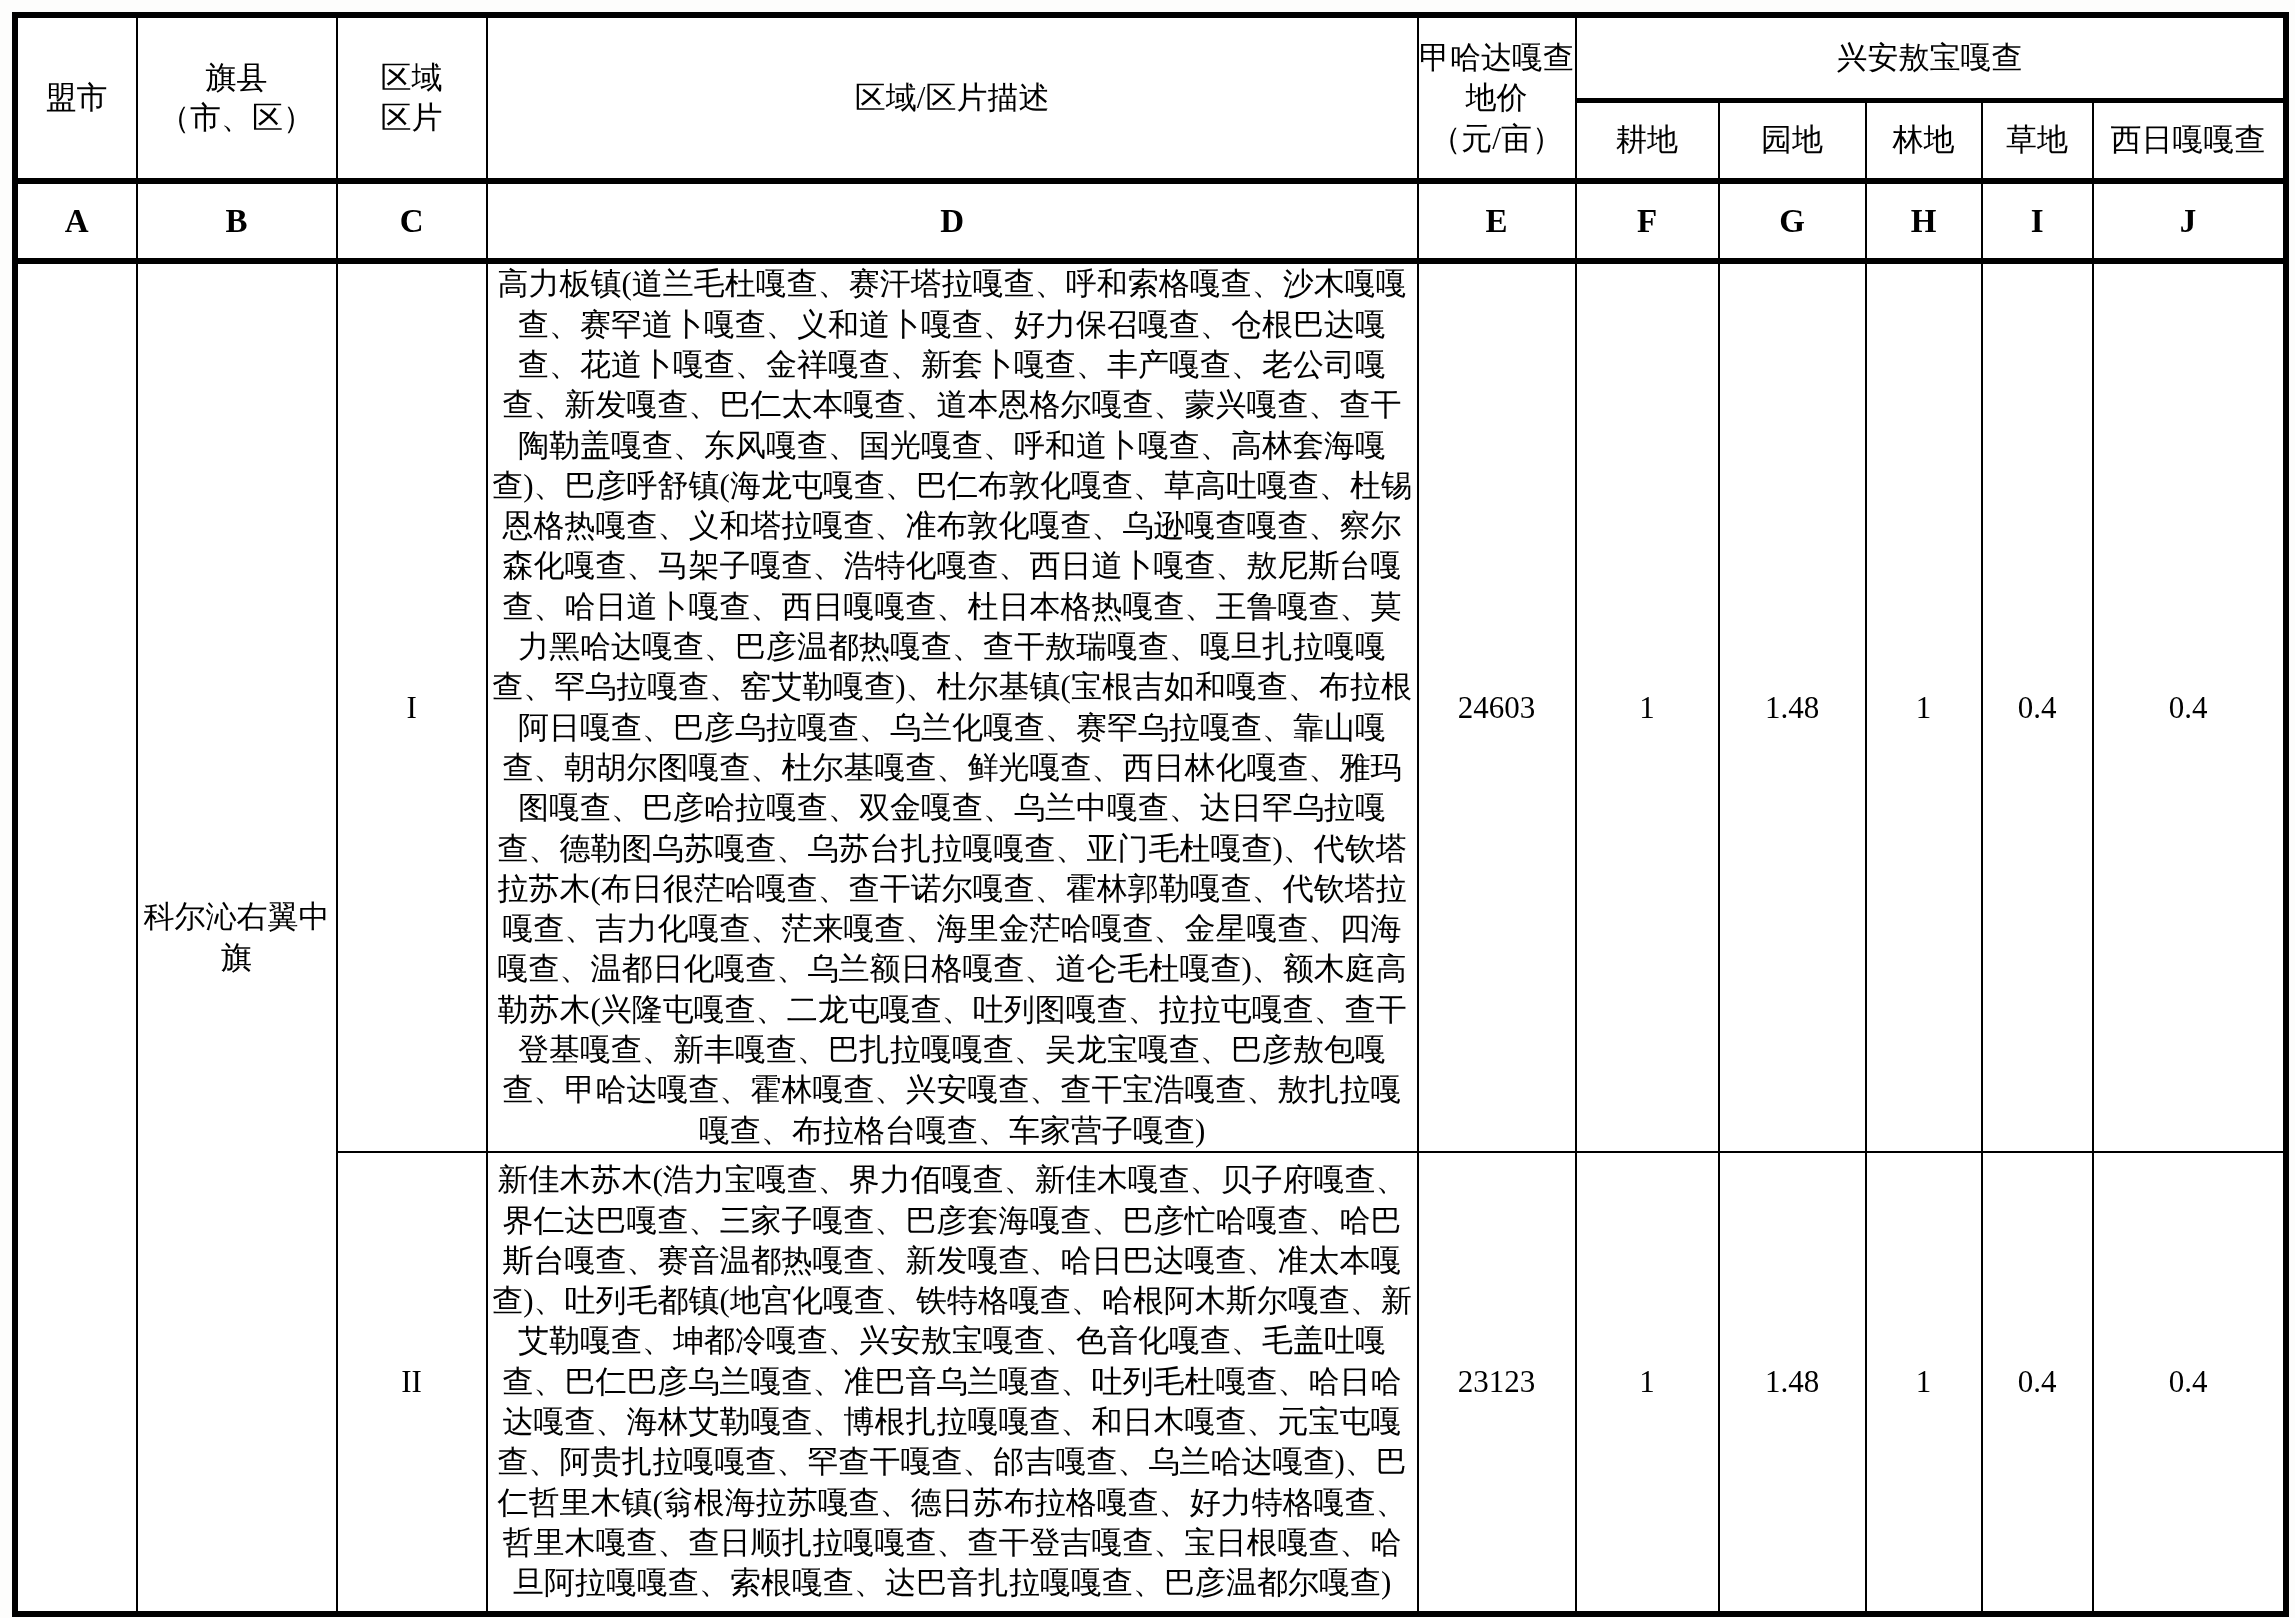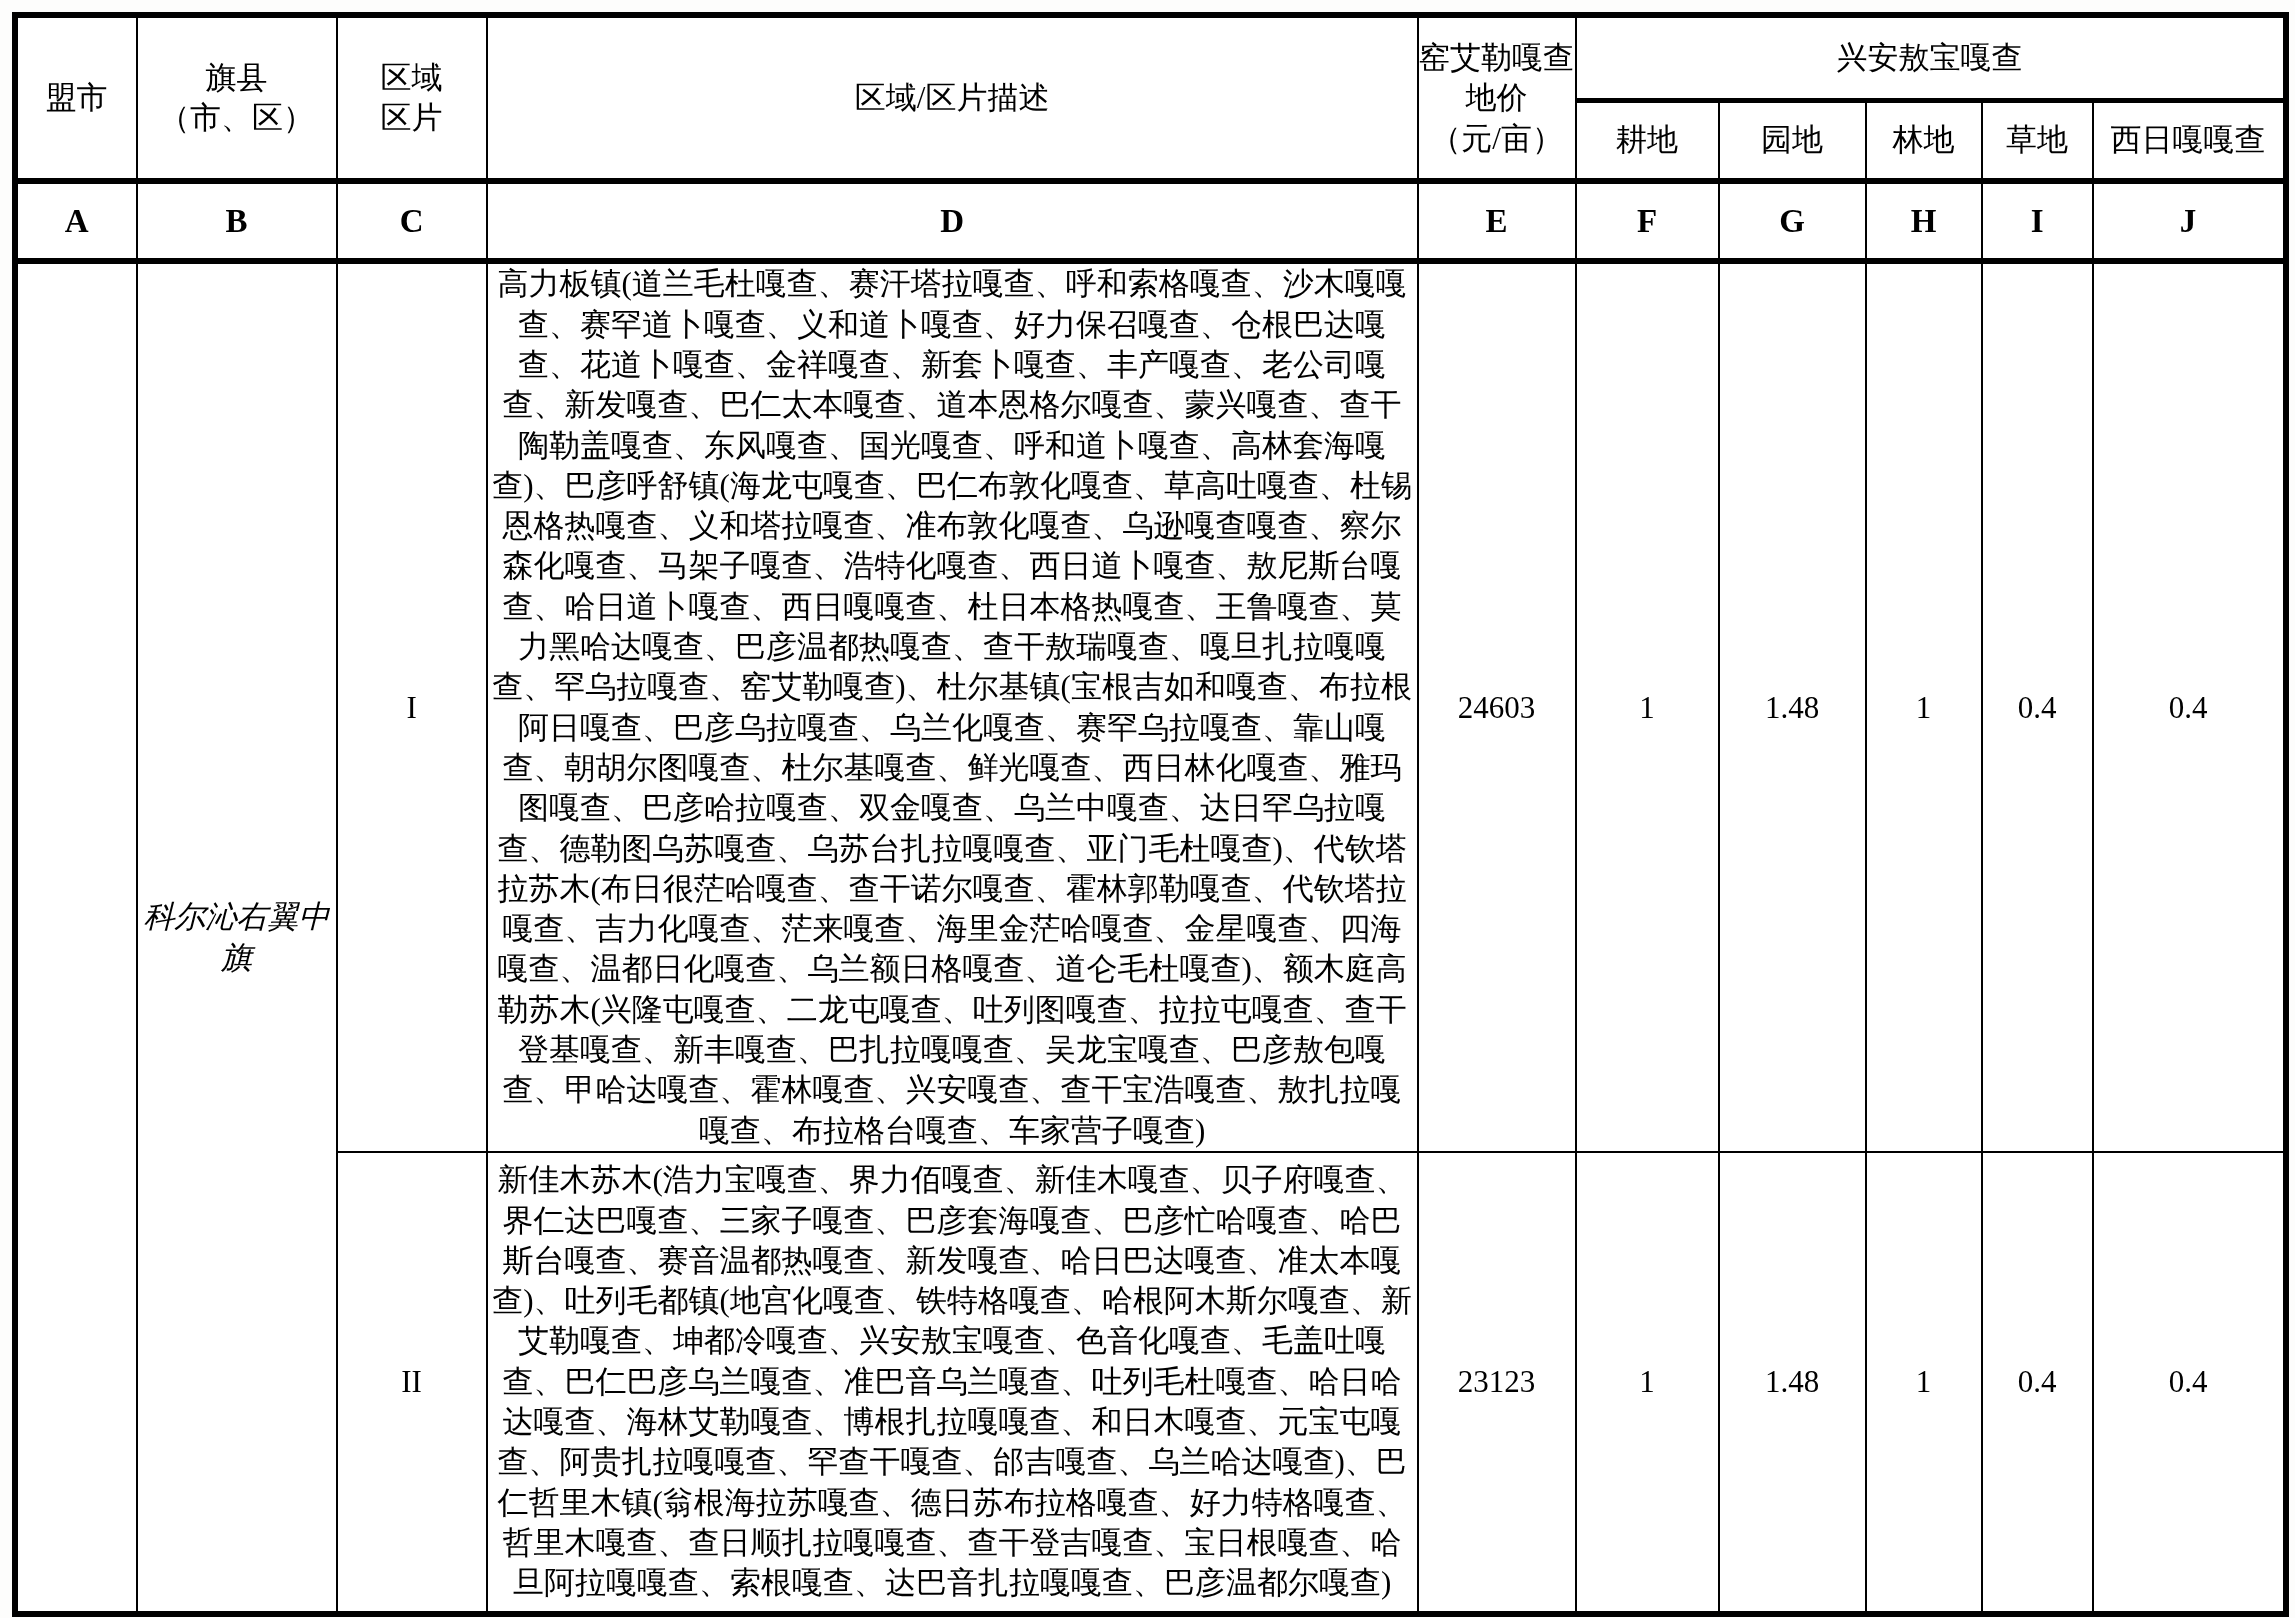--- a/index.html
+++ b/index.html
@@ -66,21 +66,20 @@
   }
   td.num {
     font-size: 31px;
   }
   td.zone {
     font-size: 33px;
   }
   td.banner {
     font-size: 31px;
     padding: 0 11.6px;
-    font-style: italic;
   }
 </style>
 </head>
 <body>
 
 <div class="sheet">
   <table class="land-table">
     <colgroup>
       <col style="width:122px">
       <col style="width:200px">
@@ -95,21 +94,21 @@
     </colgroup>
 
     <tbody>
         <tr class="h1" style="height:85px;">
       <td rowspan="2" class="wrap">盟市</td>
       <td rowspan="2" class="wrap">旗县
 （市、区）</td>
       <td rowspan="2" class="wrap">区域
 区片</td>
       <td rowspan="2">区域/区片描述</td>
-      <td rowspan="2" class="wrap">窑艾勒嘎查
+      <td rowspan="2" class="wrap">甲哈达嘎查
 地价
 （元/亩）</td>
       <td colspan="5">兴安敖宝嘎查</td>
     </tr>
 
     <tr class="h2" style="height:81px;">
       <td>耕地</td>
       <td>园地</td>
       <td>林地</td>
       <td>草地</td>

